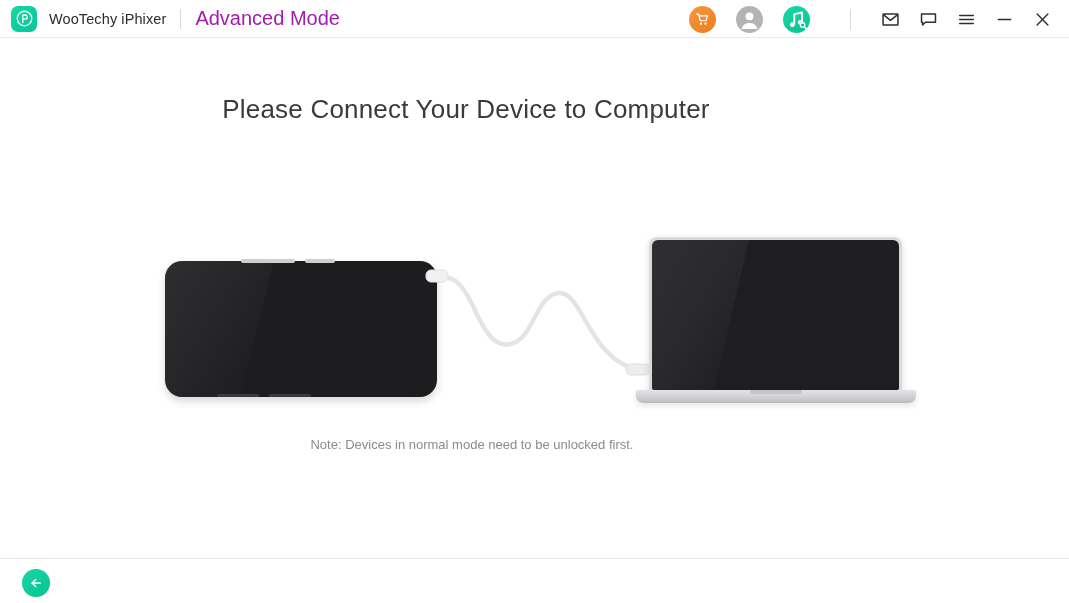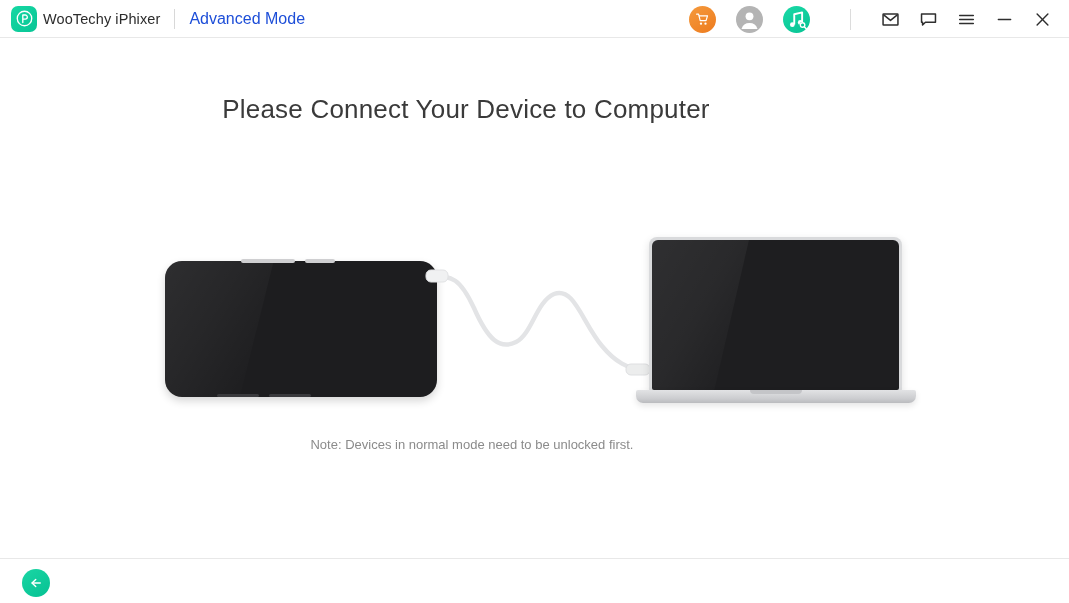--- a/index.html
+++ b/index.html
@@ -42,37 +42,37 @@
     height: 26px;
     border-radius: 7px;
     background: linear-gradient(135deg, #16d8a3 0%, #08c596 100%);
     display: flex;
     align-items: center;
     justify-content: center;
     flex: 0 0 auto;
   }
 
   .app-name {
-    margin-left: 6px;
+    margin-left: 12px;
     font-size: 14.5px;
     color: #2c2c2c;
     letter-spacing: .1px;
     white-space: nowrap;
   }
 
   .brand-sep {
     width: 1px;
     height: 20px;
     background: #d8d8d8;
     margin: 0 14px 0 14px;
   }
 
   .mode-name {
-    font-size: 16px;
-    color: #1d4ed8;
+    font-size: 20px;
+    color: #a21caf;
     white-space: nowrap;
   }
 
   .titlebar-right {
     position: absolute;
     right: 0; top: 0;
     height: 38px;
     display: flex;
     align-items: center;
     padding-right: 12px;

